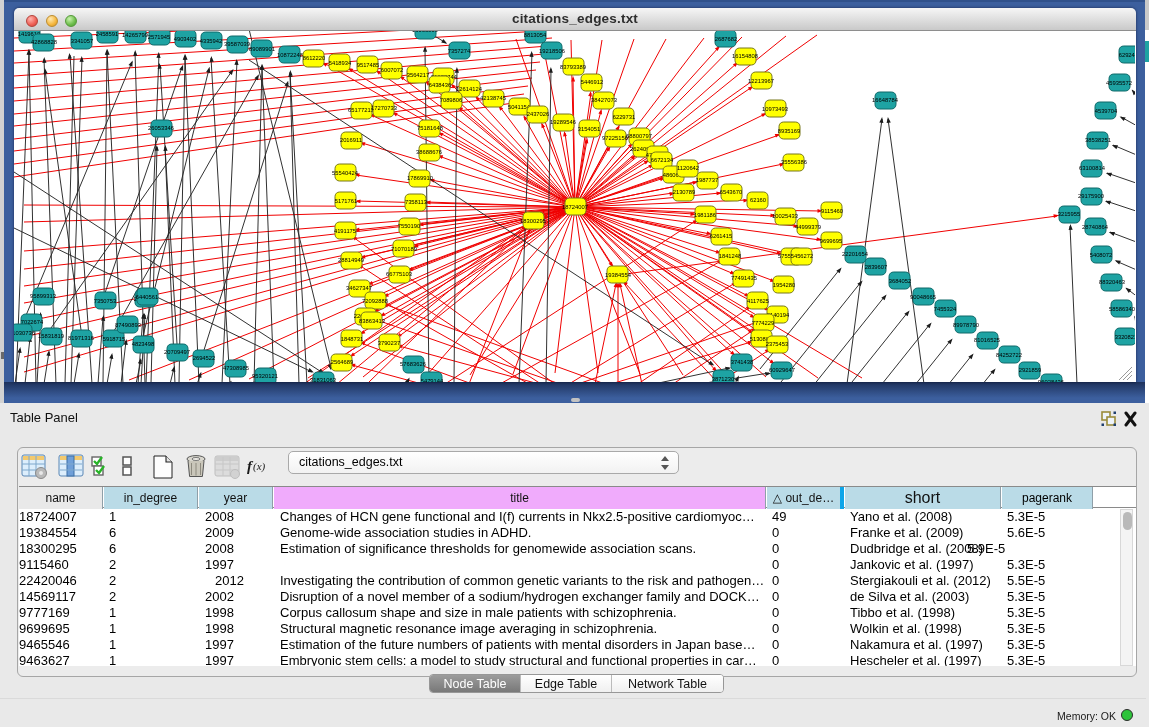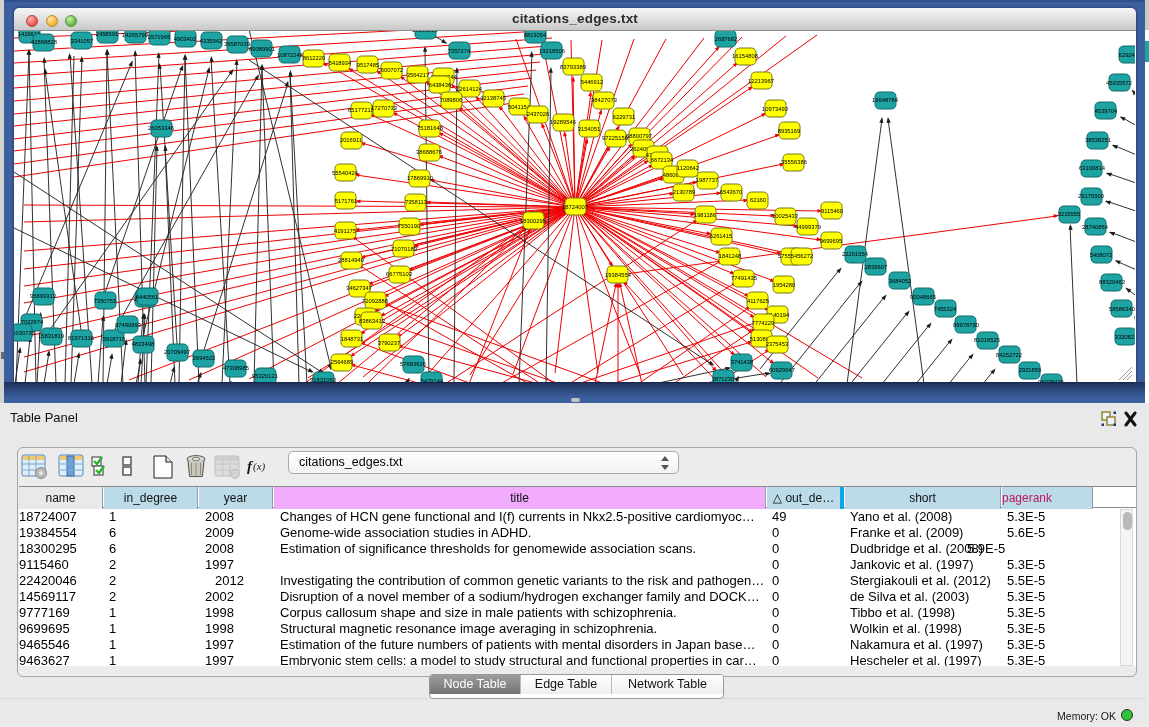--- a/index.html
+++ b/index.html
@@ -23,21 +23,21 @@
  border:1px solid #a6a6a6;border-radius:6px}
 .dd{position:absolute;left:270px;top:3px;width:391px;height:23px;background:linear-gradient(#fff,#f2f2f2);
  border:1px solid #a9a9a9;border-radius:5px;font-size:12.5px;line-height:21px;padding-left:10px;color:#000}
 .tablewrap{position:absolute;left:1px;top:38px;width:1117px;height:180px;background:#fff;overflow:hidden}
 .thead{position:absolute;left:0;top:0;width:1117px;height:22px;background:#fff;
  border-top:1px solid #8a8a8a;border-bottom:1px solid #8a8a8a}
 .rows{position:absolute;left:0px;top:23px;width:1100px;height:157px;overflow:hidden;font-size:13px;color:#000}
 .sb{position:absolute;left:1102px;top:61px;width:13px;height:157px;background:#f4f4f4;
  border:1px solid #d8d8d8}
 .sbt{position:absolute;left:2px;top:2px;width:9px;height:18px;background:#b9b9b9;border-radius:5px}
-.tabs{position:absolute;left:429px;top:271px;height:25px;display:flex;border:1px solid #979797;
+.tabs{position:absolute;left:429px;top:271px;height:19px;display:flex;border:1px solid #979797;
  border-radius:4px;overflow:hidden;font-size:12.5px;background:#fff}
 .tab{height:19px;line-height:18px;text-align:center;color:#111;background:linear-gradient(#fff,#eee)}
 .tabsel{background:linear-gradient(#9c9c9c,#747474);color:#fff}
 .memo{position:absolute;right:33px;top:307px;font-size:10.5px;color:#1a1a1a}
 .dot{position:absolute;left:1121px;top:306px;width:12px;height:12px;border-radius:50%;
  background:#2ec43b;border:1.4px solid #2c2c2c}
 .sep698{position:absolute;left:0;top:295px;width:1146px;height:1px;background:#dadada}
 </style></head><body>
 <div class="top">
  <div class="lstrip"></div>
@@ -390,22 +390,22 @@
           <path d="M5 0l4 5H1zM5 14l4-5H1z" fill="#555"></path>
         </svg>
   </div>
   <div class="tablewrap">
    <div class="thead">
           <div style="position:absolute;left:0px;top:0;width:84px;height:22px;background:#e9e9e9;border-right:1px solid #8f9fa8;line-height:22px;text-align:center;font-size:12px;color:#111">name</div>
           <div style="position:absolute;left:85px;top:0;width:94px;height:22px;background:#badbe7;border-right:1px solid #8f9fa8;line-height:22px;text-align:center;font-size:12px;color:#111">in_degree</div>
           <div style="position:absolute;left:180px;top:0;width:74px;height:22px;background:#badbe7;border-right:1px solid #8f9fa8;line-height:22px;text-align:center;font-size:12px;color:#111">year</div>
           <div style="position:absolute;left:255px;top:0;width:492px;height:22px;background:#f0abfc;border-right:1px solid #8f9fa8;line-height:22px;text-align:center;font-size:12px;color:#111">title</div>
           <div style="position:absolute;left:748px;top:0;width:77px;height:22px;background:#badbe7;border-right:4px solid #0ea5e9;line-height:22px;text-align:center;font-size:12px;color:#111">△ out_de…</div>
-          <div style="position:absolute;left:826px;top:0;width:156px;height:22px;background:#badbe7;border-right:1px solid #8f9fa8;line-height:22px;text-align:center;font-size:12px;color:#111">short</div>
-          <div style="position:absolute;left:983px;top:0;width:91px;height:22px;background:#badbe7;border-right:1px solid #8f9fa8;line-height:22px;font-size:12px;color:#be185d">pagerank</div>
+          <div style="position:absolute;left:826px;top:0;width:156px;height:22px;background:#badbe7;border-right:1px solid #8f9fa8;line-height:22px;text-align:center;font-size:16px;color:#111">short</div>
+          <div style="position:absolute;left:983px;top:0;width:91px;height:22px;background:#badbe7;border-right:1px solid #8f9fa8;line-height:22px;text-align:center;font-size:12px;color:#000000">pagerank</div>
         </div>
    <div class="rows">
           <div style="position:absolute;left:0;top:0px;width:1100px;height:16px;line-height:16px">
             <span style="position:absolute;left:0px;white-space:nowrap">18724007</span>
             <span style="position:absolute;left:90px;white-space:nowrap">1</span>
             <span style="position:absolute;left:186px;white-space:nowrap">2008</span>
             <span style="position:absolute;left:261px;white-space:nowrap">Changes of HCN gene functional and I(f) currents in Nkx2.5-positive cardiomyoc…</span>
             <span style="position:absolute;left:753px;white-space:nowrap">49</span>
             <span style="position:absolute;left:831px;white-space:nowrap">Yano et al. (2008)</span>
             <span style="position:absolute;left:988px;white-space:nowrap">5.3E-5</span>

